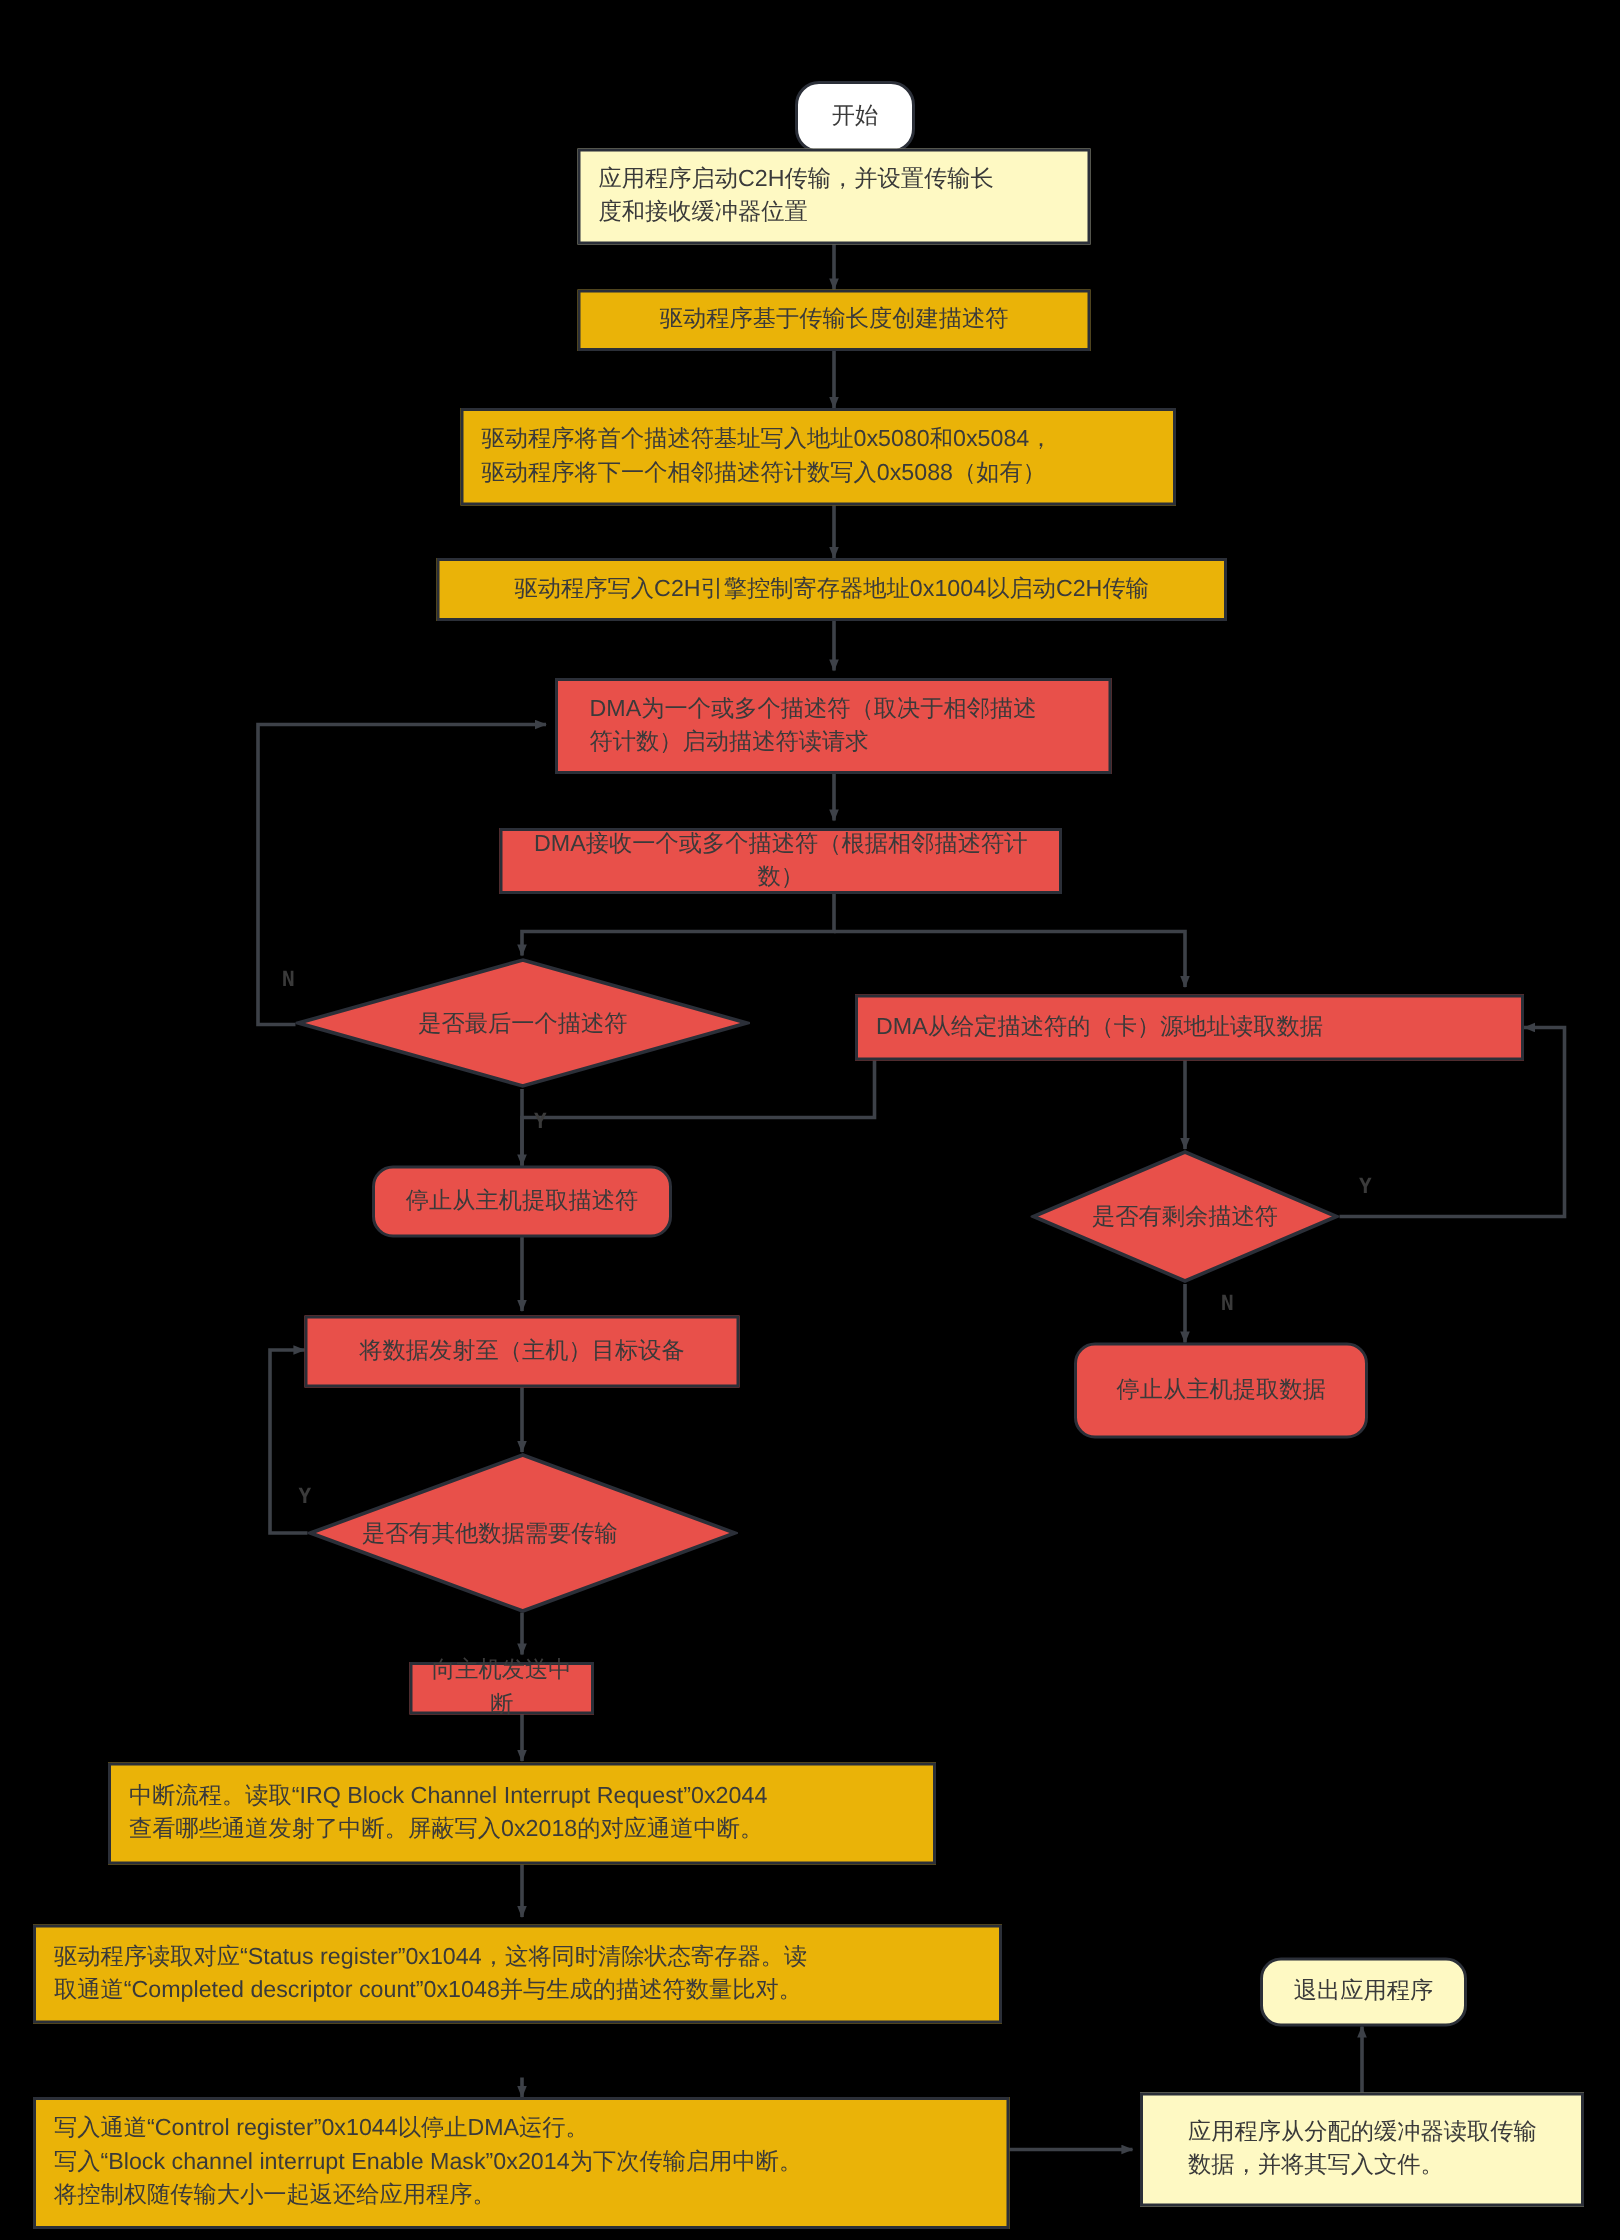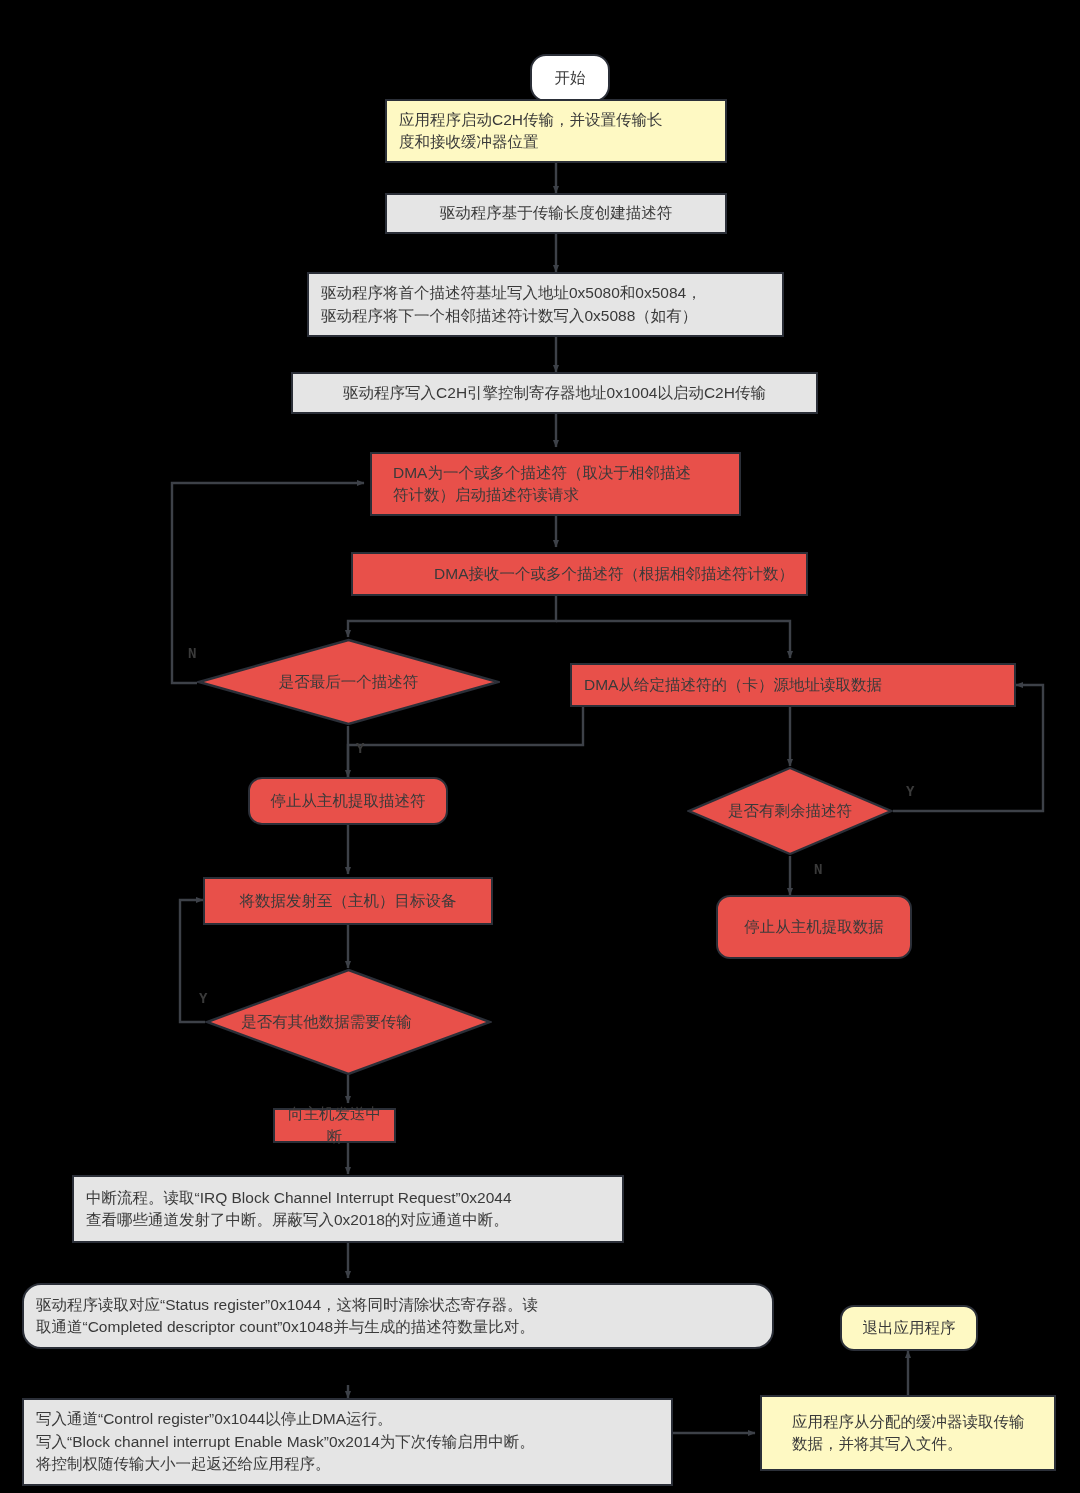--- a/index.html
+++ b/index.html
@@ -5,21 +5,21 @@
   html,body{margin:0;padding:0;background:#000;}
   #root{position:relative;width:1080px;height:1493px;background:#000;
         font-family:"Liberation Sans","DejaVu Sans",sans-serif;overflow:hidden;}
   svg.edges{position:absolute;left:0;top:0;width:1080px;height:1493px;}
   .node{position:absolute;box-sizing:border-box;display:flex;align-items:center;
         border:2px solid #2b2f38;color:#3a3a3a;font-size:15.5px;line-height:1.45;}
   .node .txt{display:block;width:100%;white-space:pre-line;}
   .rect{padding:6px 12px;}
   .rect.center{justify-content:center;text-align:center;}
   .stadium{border-radius:14px;justify-content:center;text-align:center;padding:6px 14px;}
-  .green{background:#e5e5e5;}
+  .green{background:#eab308;}
   .orange{background:#fef9c3;}
   .red{background:#e8504a;}
   .white{background:#ffffff;}
   .diamond-wrap{position:absolute;}
   .diamond-wrap svg{position:absolute;left:0;top:0;}
   .diamond-label{position:absolute;left:0;top:0;width:100%;height:100%;
       display:flex;align-items:center;justify-content:center;color:#3a3a3a;
       font-size:15.5px;white-space:nowrap;}
   .elbl{position:absolute;color:#3a3a3a;font-size:14px;font-weight:bold;
         font-family:"DejaVu Sans Mono","Liberation Mono",monospace;}
@@ -103,21 +103,21 @@
 
   <div class="node rect green center" style="left:291px;top:372px;width:527px;height:42px;">
     <span class="txt">驱动程序写入C2H引擎控制寄存器地址0x1004以启动C2H传输</span>
   </div>
 
   <div class="node rect red" style="left:370px;top:452px;width:371px;height:64px;padding-left:21px;">
     <span class="txt">DMA为一个或多个描述符（取决于相邻描述
 符计数）启动描述符读请求</span>
   </div>
 
-  <div class="node rect red center" style="left:351px;top:552px;width:457px;height:44px;text-align:right;">
+  <div class="node rect red center" style="left:333px;top:552px;width:375px;height:44px;">
     <span class="txt">DMA接收一个或多个描述符（根据相邻描述符计数）</span>
   </div>
 
   <div class="diamond-wrap" style="left:197px;top:638px;width:303px;height:88px;">
     <svg width="303" height="88" viewBox="0 0 303 88">
       <polygon points="151.5,2 301,44 151.5,86 2,44" fill="#e8504a" stroke="#2b2f38" stroke-width="2.4"></polygon>
     </svg>
     <div class="diamond-label">是否最后一个描述符</div>
   </div>
 
@@ -153,21 +153,21 @@
 
   <div class="node rect red center" style="left:273px;top:1108px;width:123px;height:35px;">
     <span class="txt">向主机发送中断</span>
   </div>
 
   <div class="node rect green" style="left:72px;top:1175px;width:552px;height:68px;">
     <span class="txt">中断流程。读取“IRQ Block Channel Interrupt Request”0x2044
 查看哪些通道发射了中断。屏蔽写入0x2018的对应通道中断。</span>
   </div>
 
-  <div class="node rect green" style="left:22px;top:1283px;width:752px;height:66px;border-radius:19px;">
+  <div class="node rect green" style="left:22px;top:1283px;width:646px;height:66px;">
     <span class="txt">驱动程序读取对应“Status register”0x1044，这将同时清除状态寄存器。读
 取通道“Completed descriptor count”0x1048并与生成的描述符数量比对。</span>
   </div>
 
   <div class="node rect green" style="left:22px;top:1398px;width:651px;height:88px;">
     <span class="txt">写入通道“Control register”0x1044以停止DMA运行。
 写入“Block channel interrupt Enable Mask”0x2014为下次传输启用中断。
 将控制权随传输大小一起返还给应用程序。</span>
   </div>
 

